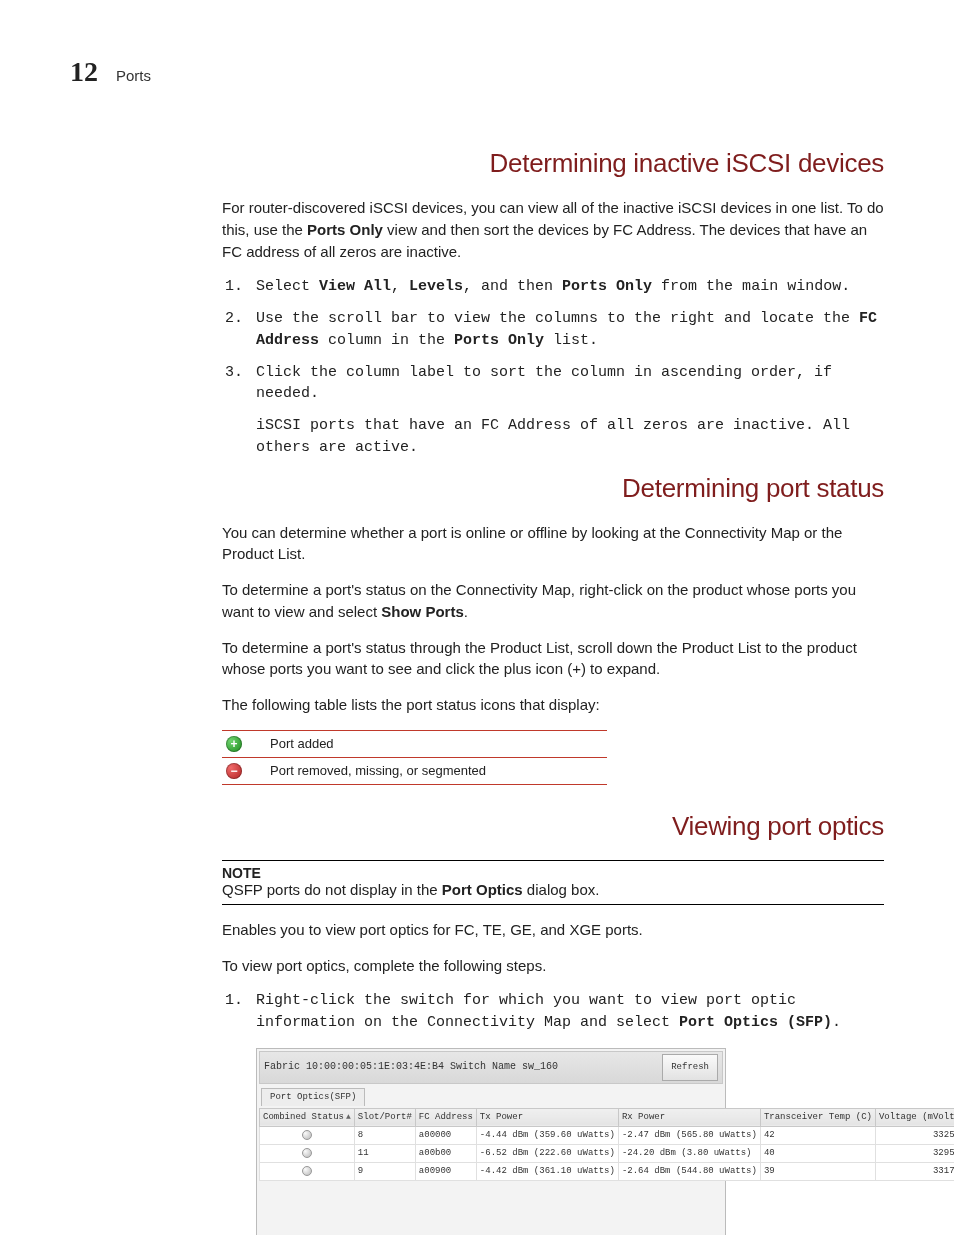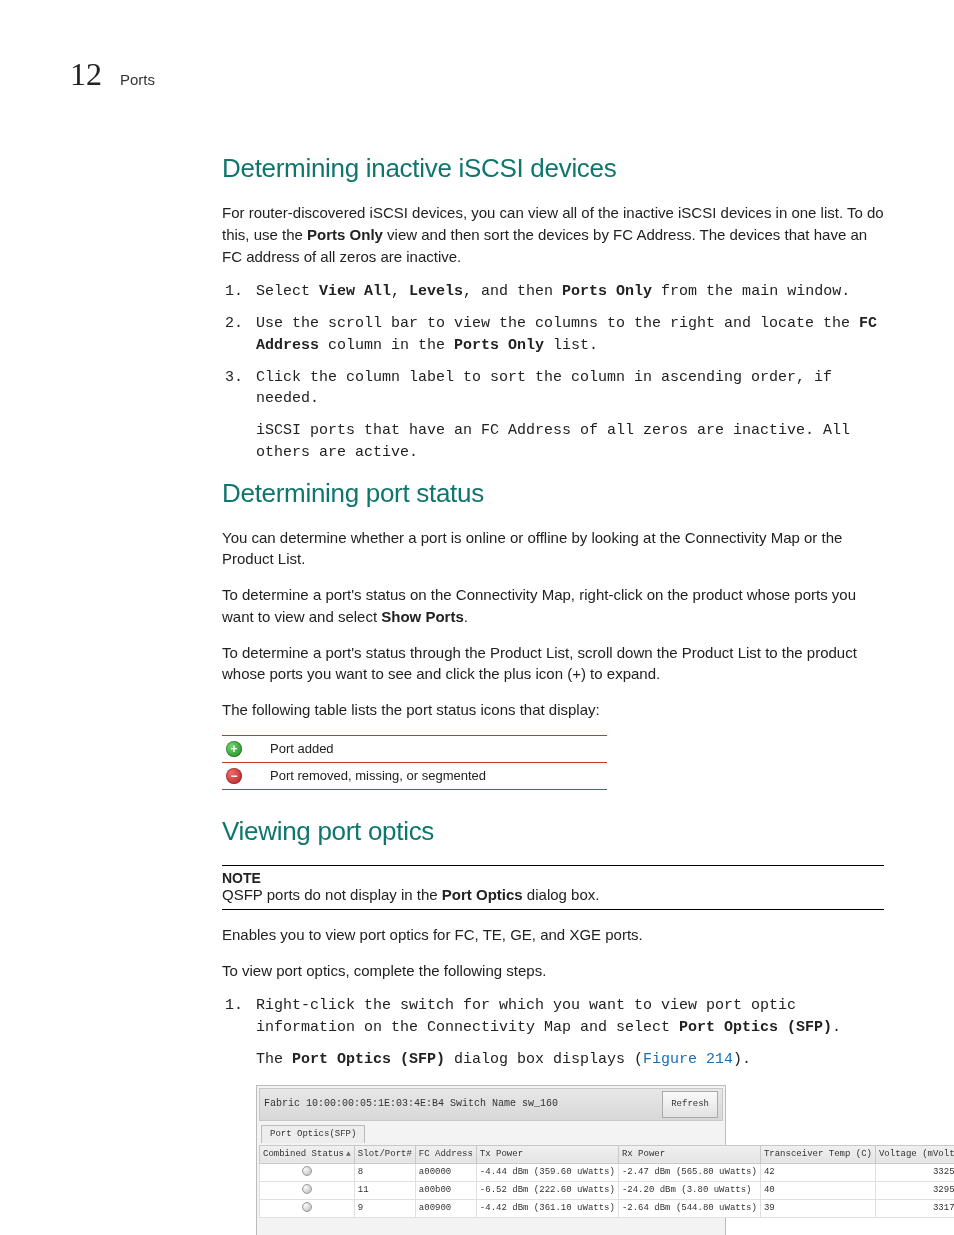--- a/index.html
+++ b/index.html
@@ -13,38 +13,39 @@
   .page {
     padding: 56px 70px 60px 70px;
   }
   .running-head {
     display: flex;
     align-items: baseline;
     gap: 18px;
     margin-bottom: 60px;
   }
   .running-head .num {
-    font-size: 32px;
-    font-weight: 400;
+    font-size: 28px;
+    font-weight: 700;
     font-family: Georgia, 'Times New Roman', serif;
   }
   .running-head .label {
     font-size: 15px;
     color: #333;
   }
   .content {
     margin-left: 152px;
   }
   h1 {
     font-family: Arial, Helvetica, sans-serif;
     font-weight: 400;
     font-size: 26px;
     margin: 8px 0 18px 0;
-    color: #0f766e;
+    color: #7f1d1d;
     letter-spacing: -0.3px;
+    text-align: right;
   }
   p {
     font-size: 15px;
     line-height: 1.45;
     margin: 0 0 14px 0;
   }
   ol {
     padding-left: 30px;
     margin: 0 0 14px 0;
     font-family: Liberation Mono, monospace;
@@ -215,23 +216,20 @@
         <span>QSFP ports do not display in the </span><strong>Port Optics</strong><span> dialog box.</span>
       </div>
     </div>
 
     <p>Enables you to view port optics for FC, TE, GE, and XGE ports.</p>
     <p>To view port optics, complete the following steps.</p>
 
     <ol>
       <li>
         <span>Right-click the switch for which you want to view port optic information on the Connectivity Map and select </span><strong>Port Optics (SFP)</strong><span>.</span>
-        <p class="sub">
-          <span>The </span><strong>Port Optics (SFP)</strong><span> dialog box displays (</span><span class="fig-link">Figure 214</span><span>).</span>
-        </p>
 
         
         <div class="screenshot">
           <div class="ss-top">
             <span>Fabric 10:00:00:05:1E:03:4E:B4    Switch Name sw_160</span>
             <span class="ss-refresh">Refresh</span>
           </div>
           <span class="ss-tab">Port Optics(SFP)</span>
           <table class="ss-table">
             <thead>

